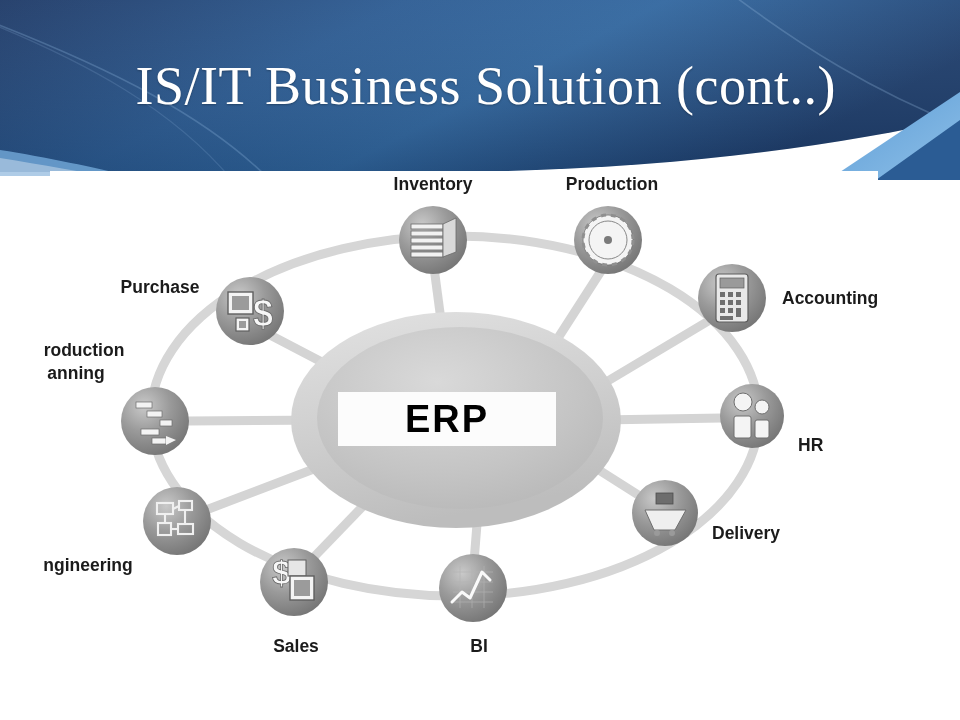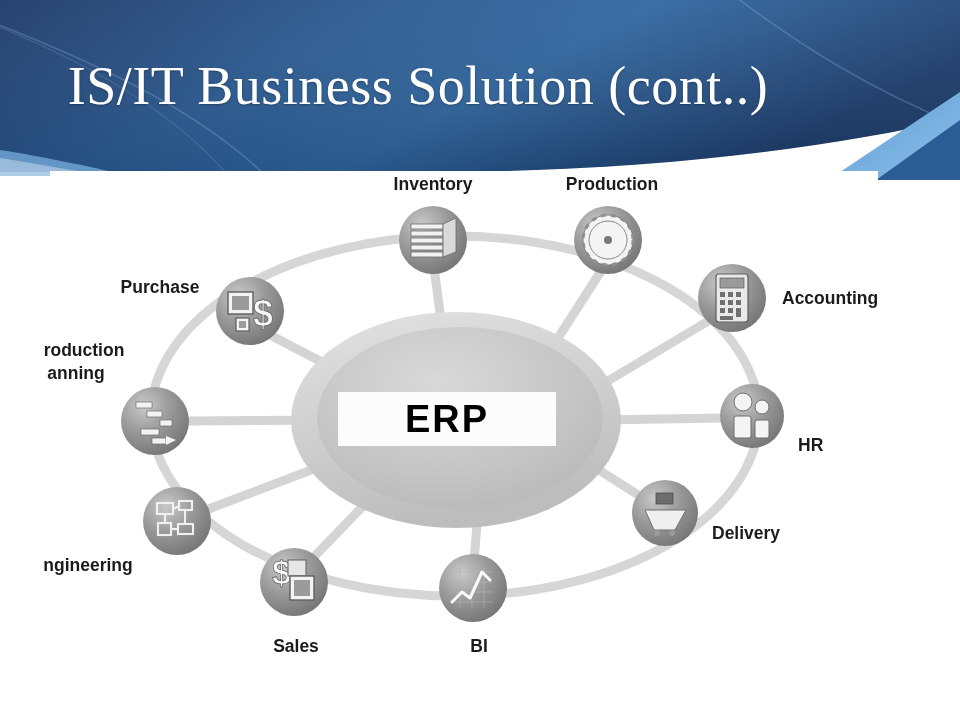--- a/index.html
+++ b/index.html
@@ -24,21 +24,21 @@
     width: 960px;
     height: 180px;
     overflow: hidden;
   }
   #header-banner svg { display: block; }
 
   #slide-title {
     position: absolute;
     left: 0; top: 58px;
     width: 836px;
-    text-align: center;
+    text-align: right;
     color: #ffffff;
     font-family: "Liberation Serif", "DejaVu Serif", serif;
     font-size: 54px;
     font-weight: 400;
     letter-spacing: 0.5px;
     line-height: 1.05;
     text-shadow: 0 1px 2px rgba(0,0,0,0.28);
     white-space: nowrap;
     z-index: 5;
   }

